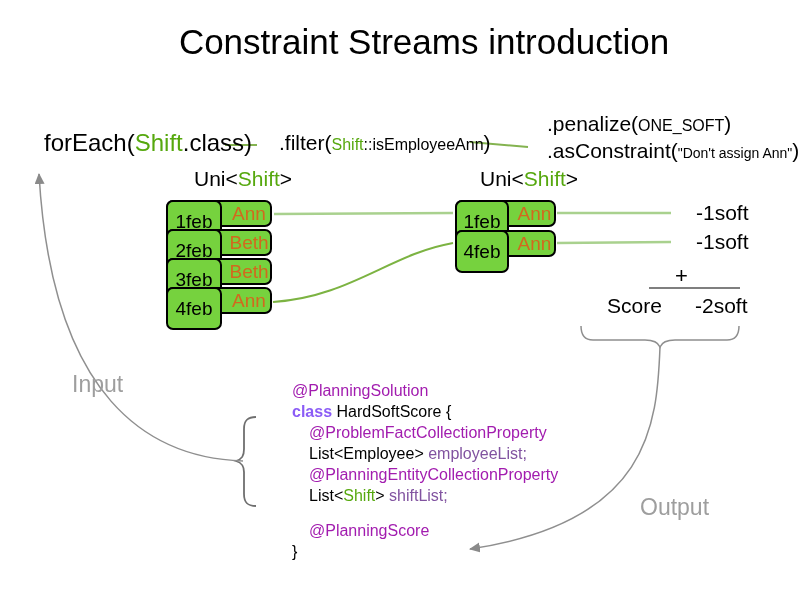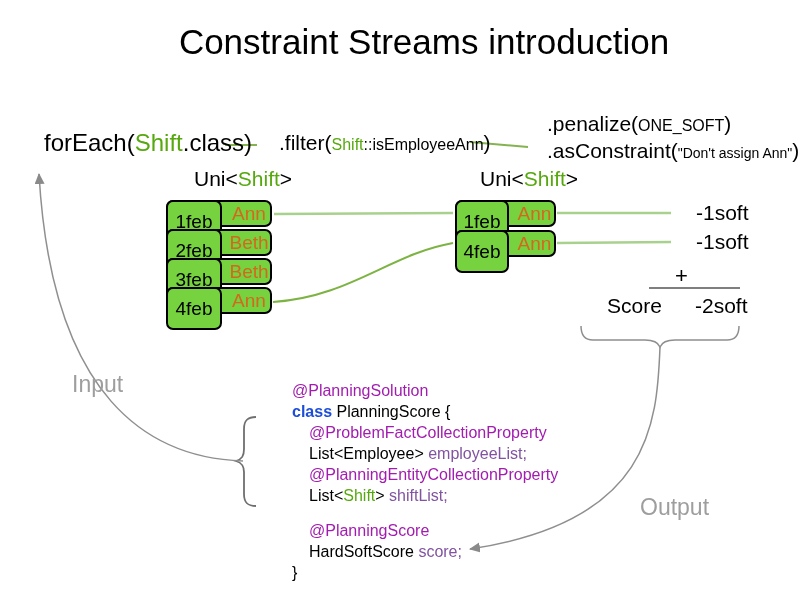--- a/index.html
+++ b/index.html
@@ -50,21 +50,21 @@
   .score-total{left:671px;top:294px;font-size:21px;}
 
   .flow-label{font-size:23px;color:#9e9e9e;}
   .input-label{left:48px;top:371px;}
   .output-label{left:616px;top:494px;}
 
   .code-block{left:268px;top:380px;font-size:16px;line-height:21px;}
   .code-block div{height:21px;}
   .indent{padding-left:17px;}
   .ann{color:#a21caf;}
-  .kw{color:#1d4ed8;font-weight:bold;}
+  .kw{color:#8b5cf6;font-weight:bold;}
   .field{color:#8153a0;}
   .gap-above{margin-top:14px;}
 </style>
 </head>
 <body>
 
 <div class="canvas">
 
   <svg class="lines" width="800" height="600">
     <defs>
@@ -135,23 +135,22 @@
   <div class="abs penalty" style="left:672px;top:230px">-1soft</div>
   <div class="abs plus-sign">+</div>
   <div class="abs score-label">Score</div>
   <div class="abs score-total">-2soft</div>
 
   <div class="abs flow-label input-label">Input</div>
   <div class="abs flow-label output-label">Output</div>
 
   <div class="abs code-block">
     <div class="ann">@PlanningSolution</div>
-    <div><span class="kw">class</span><span> PlanningScore {</span></div>
+    <div><span class="kw">class</span><span> HardSoftScore {</span></div>
     <div class="indent ann">@ProblemFactCollectionProperty</div>
     <div class="indent"><span>List&lt;Employee&gt; </span><span class="field">employeeList;</span></div>
     <div class="indent ann">@PlanningEntityCollectionProperty</div>
     <div class="indent"><span>List&lt;</span><span class="green">Shift</span><span>&gt; </span><span class="field">shiftList;</span></div>
     <div class="indent ann gap-above">@PlanningScore</div>
-    <div class="indent"><span>HardSoftScore </span><span class="field">score;</span></div>
     <div>}</div>
   </div>
 
 </div>
 
 </body></html>

